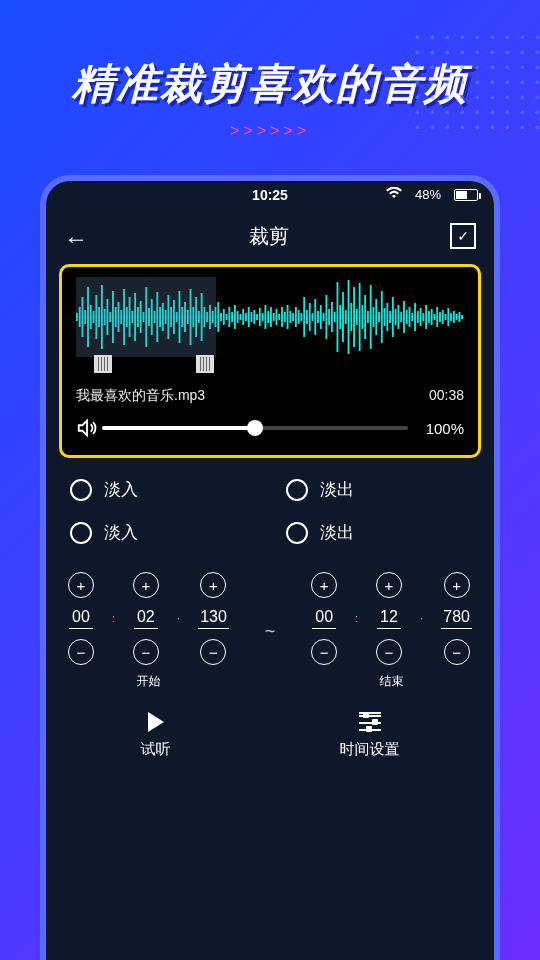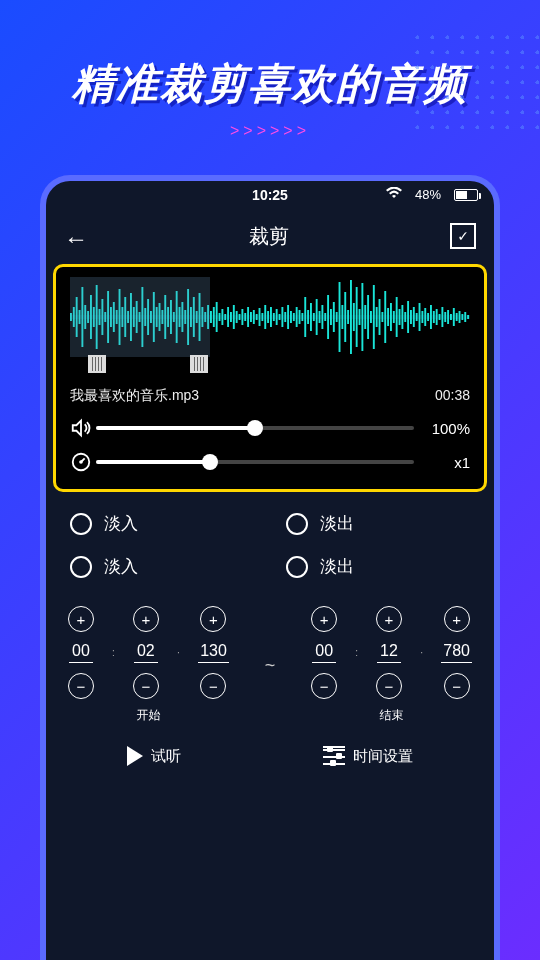--- a/index.html
+++ b/index.html
@@ -10,21 +10,21 @@
 .chevrons{text-align:center;color:#ff4de6;font-size:16px;letter-spacing:4px;margin-bottom:20px}
 .phone{position:absolute;top:175px;left:40px;right:40px;bottom:0;background:#0f172a;border-radius:30px 30px 0 0;border:6px solid #5a6bff;border-bottom:none;overflow:hidden;color:#fff}
 .status-bar{display:flex;justify-content:space-between;align-items:center;padding:6px 16px;font-size:14px}
 .status-bar .time{position:absolute;left:50%;transform:translateX(-50%);font-weight:600}
 .status-bar .right{display:flex;gap:13px;align-items:center;font-size:13px;margin-left:auto}
 .top-bar{display:flex;justify-content:space-between;align-items:center;padding:14px 18px}
 .back-arrow{font-size:24px;font-weight:bold}
 .title{font-size:20px;font-weight:400}
 .confirm{width:26px;height:26px;border:2px solid #fff;display:flex;align-items:center;justify-content:center;font-size:14px}
 .timecodes{display:flex;gap:80px;padding:6px 18px;font-size:13px;color:#aaa;margin-top:45px}
-.wave-card{margin:0 7px;border:3px solid #ffd700;border-radius:10px;padding:10px 14px 16px;background:#000;position:relative}
+.wave-card{margin:0 13px;border:3px solid #ffd700;border-radius:10px;padding:10px 14px 16px;background:#000;position:relative}
 .waveform{height:80px;position:relative;background:linear-gradient(to bottom,transparent 48%,#0a1520 48%,#0a1520 52%,transparent 52%)}
 .waveform svg{width:100%;height:100%}
 .wave-sel{position:absolute;top:0;bottom:0;left:0;width:140px;background:rgba(100,140,180,0.25)}
 .handles{position:relative;height:20px;margin-top:-2px}
 .handle{position:absolute;width:18px;height:18px;background:#ddd;top:0}
 .handle::after{content:"";position:absolute;inset:2px 4px;background:repeating-linear-gradient(90deg,#666 0 1px,transparent 1px 3px)}
 .h-start{left:18px}
 .h-end{left:120px}
 .file-row{display:flex;justify-content:space-between;font-size:14px;margin-top:12px;color:#eee}
 .slider-row{display:flex;align-items:center;gap:4px;margin-top:12px}
@@ -40,21 +40,21 @@
 .time-editor{display:flex;justify-content:space-between;align-items:center;padding:8px 22px;gap:10px}
 .time-block{display:flex;flex-direction:column;align-items:center;gap:8px}
 .te-row{display:flex;gap:18px;align-items:center}
 .te-col{display:flex;flex-direction:column;align-items:center;gap:10px}
 .circ-btn{width:26px;height:26px;border:1.5px solid #fff;border-radius:50%;display:flex;align-items:center;justify-content:center;font-size:15px}
 .te-val{font-size:16px;border-bottom:1.5px solid #fff;padding:0 2px 2px;min-width:24px;text-align:center}
 .te-sep{font-size:10px;align-self:center;color:#aaa}
 .te-label{font-size:12px}
 .tilde{font-size:18px;color:#ccc;padding:0 2px}
 .bottom-bar{display:flex;justify-content:space-around;padding:14px 10px 16px}
-.bb-item{display:flex;flex-direction:row;align-items:center;gap:8px;font-size:15px}
+.bb-item{display:flex;flex-direction:column;align-items:center;gap:8px;font-size:15px}
 .play-icon{width:0;height:0;border-left:16px solid #fff;border-top:10px solid transparent;border-bottom:10px solid transparent}
 .sliders-icon{width:22px;height:20px;position:relative}
 .sliders-icon::before,.sliders-icon::after{content:"";position:absolute;left:0;right:0;height:2px;background:#fff}
 .sliders-icon::before{top:3px;box-shadow:0 7px 0 #fff,0 14px 0 #fff}
 .sliders-icon .k1,.sliders-icon .k2,.sliders-icon .k3{position:absolute;width:6px;height:6px;background:#fff;border-radius:1px}
 .sliders-icon .k1{top:0;left:4px}.sliders-icon .k2{top:7px;left:13px}.sliders-icon .k3{top:14px;left:7px}
 .batt{display:inline-block;width:24px;height:12px;border:1.5px solid #fff;border-radius:2px;position:relative}
 .batt::after{content:"";position:absolute;right:-4px;top:3px;width:2px;height:6px;background:#fff;border-radius:0 1px 1px 0}
 .batt .fill{position:absolute;left:1px;top:1px;bottom:1px;width:48%;background:#fff}
 .vol-icon svg,.speed-icon svg{width:22px;height:22px}
@@ -252,34 +252,20 @@
         <svg viewBox="0 0 24 24">
             <path d="M3 9v6h4l5 5V4L7 9H3z M16 8a5 5 0 0 1 0 8 M18.5 5.5a9 9 0 0 1 0 13" fill="none" stroke="#fff" stroke-width="2"></path>
           </svg>
       </span>
       <div class="track">
         <div class="fill" style="width:50%"></div>
           <div class="thumb" style="left:50%"></div>
       </div>
       <span class="val">100%</span>
     </div>
-    <div class="slider-row">
-      <span class="icon speed-icon">
-        <svg viewBox="0 0 24 24">
-            <circle cx="12" cy="12" r="9" fill="none" stroke="#fff" stroke-width="2"></circle>
-            <path d="M12 12 L16 8" stroke="#fff" stroke-width="2"></path>
-            <circle cx="12" cy="12" r="2" fill="#fff"></circle>
-          </svg>
-      </span>
-      <div class="track">
-        <div class="fill" style="width:36%"></div>
-          <div class="thumb" style="left:36%"></div>
-      </div>
-      <span class="val">x1</span>
-    </div>
   </div>
 
   <div class="fade-rows">
     <div class="fade-row">
       <div class="fade-opt">
           <span class="radio"></span>
           <span>淡入</span>
         </div>
       <div class="fade-opt">
           <span class="radio"></span>

